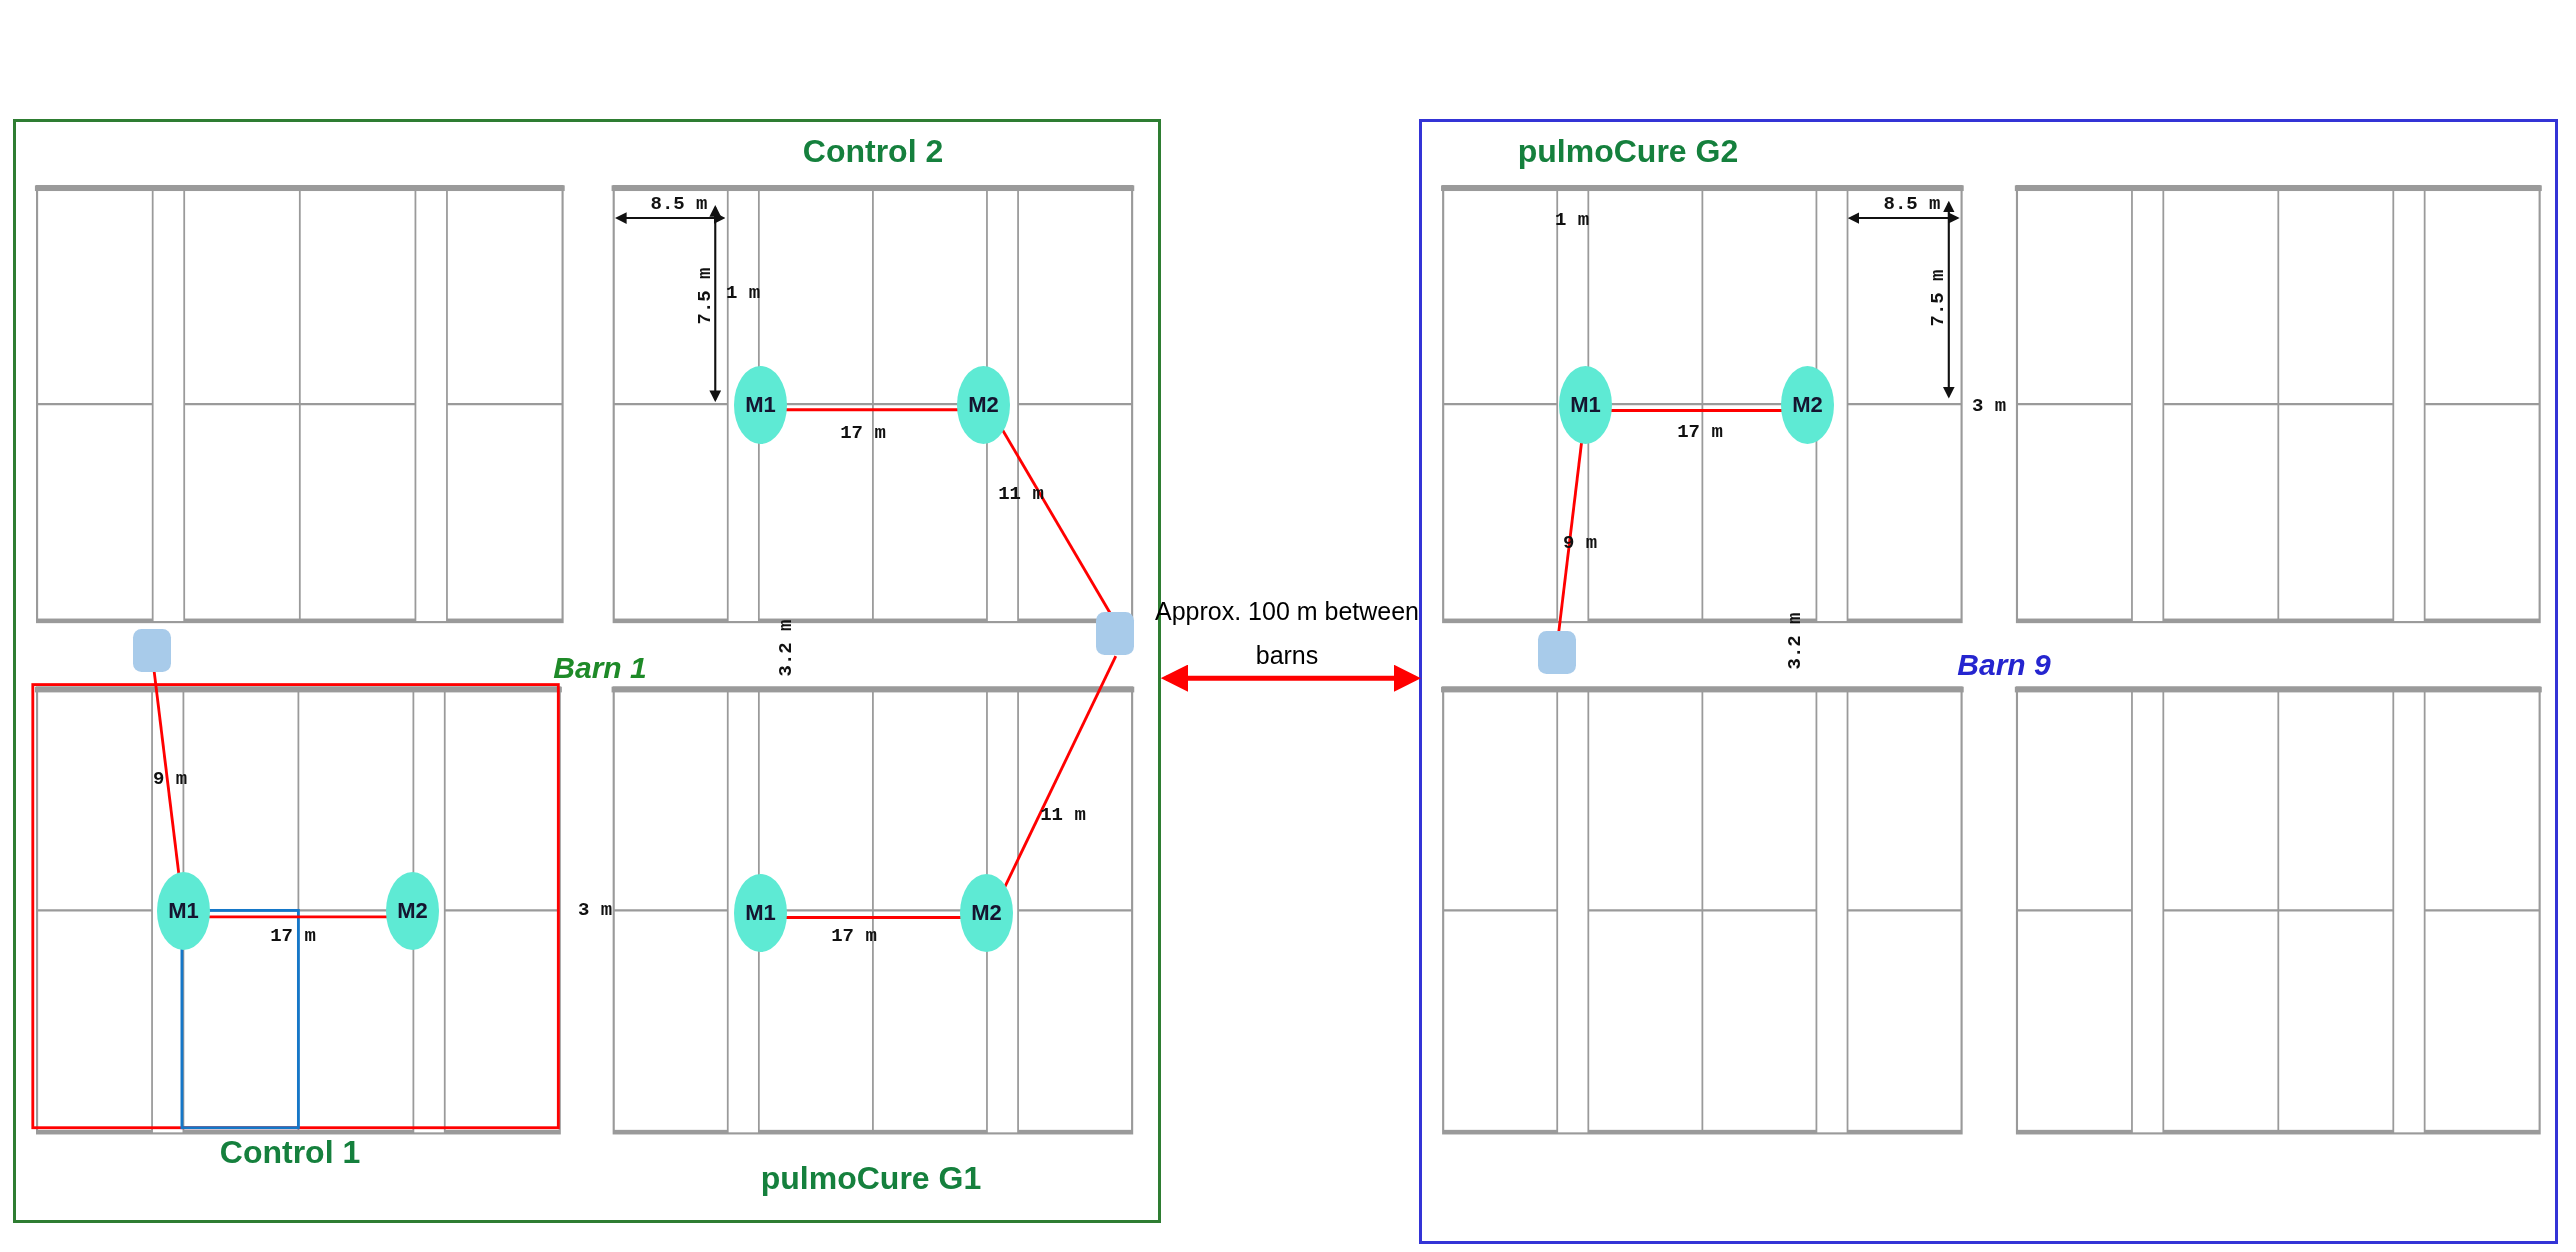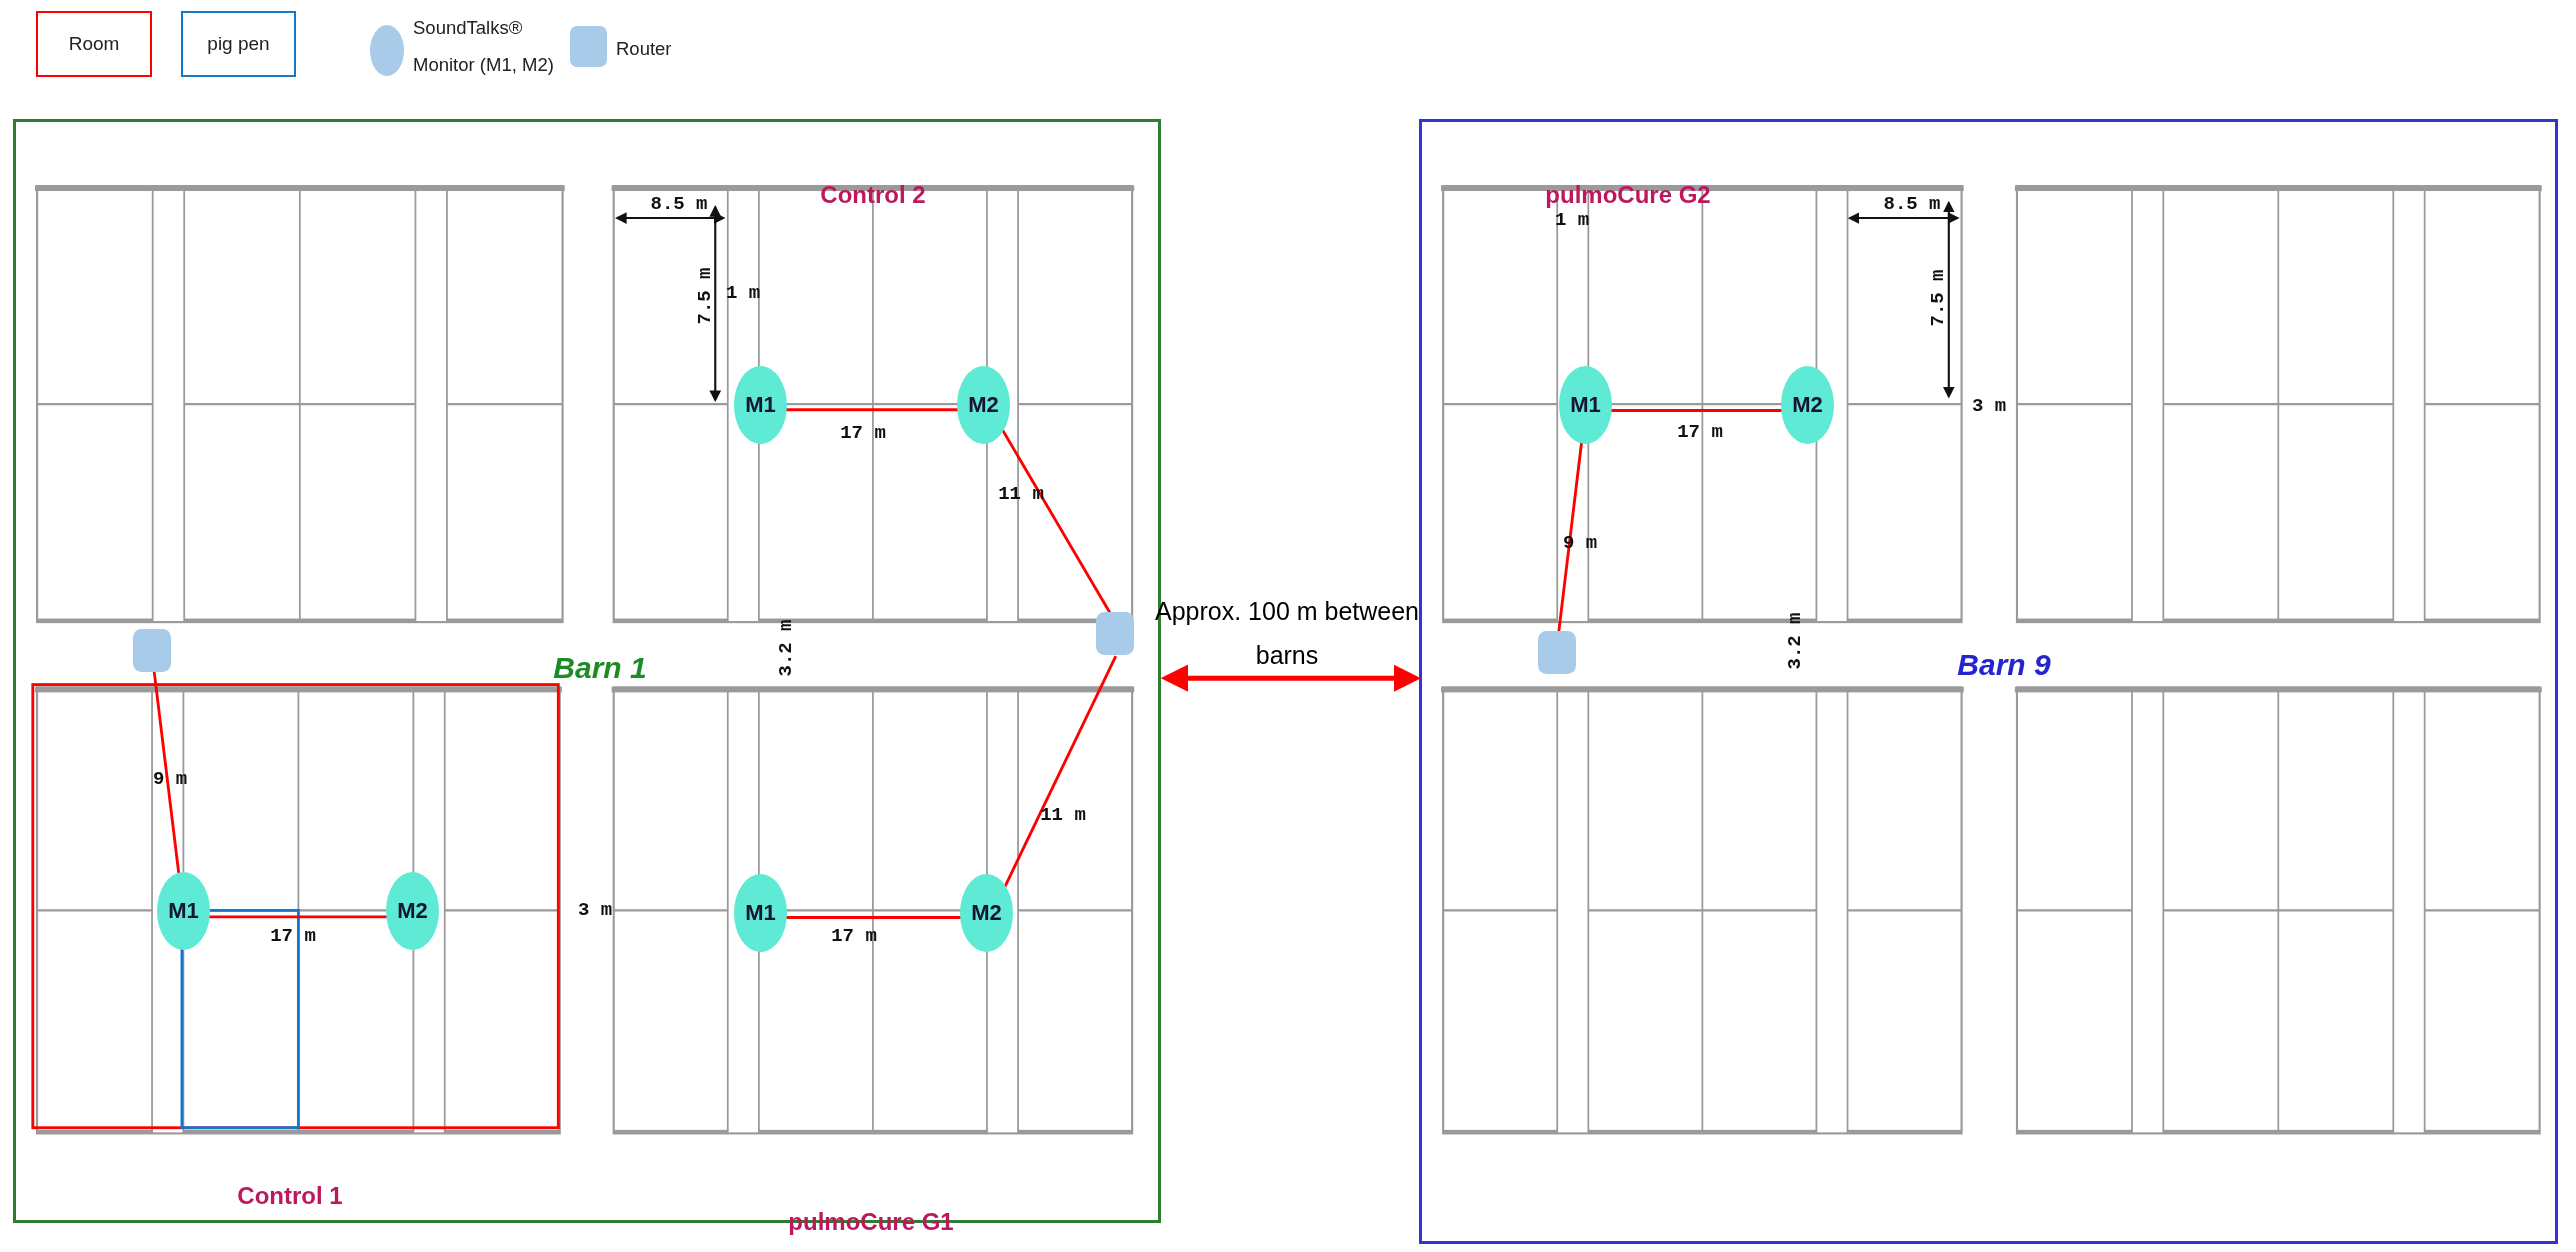--- a/index.html
+++ b/index.html
@@ -10,21 +10,21 @@
 
   
   .barn-frame{position:absolute;border:3.6px solid #000;box-sizing:border-box;background:transparent;}
   #barn1-frame{border-color:#2E7D32;}
   #barn3-frame{border-color:#3434D6;}
   .barn-name{position:absolute;transform:translate(-50%,-50%);font-size:30px;font-weight:bold;white-space:nowrap;font-style:italic;}
   #barn1-name{color:#1E8A28;}
   #barn3-name{color:#2525CF;}
 
   
-  .section-label{position:absolute;transform:translate(-50%,-50%);font-size:24px;font-weight:bold;color:#be185d;white-space:nowrap;margin-top:44px;}
+  .section-label{position:absolute;transform:translate(-50%,-50%);font-size:32px;font-weight:bold;color:#15803d;white-space:nowrap;}
   .dim{position:absolute;font-family:"Liberation Mono","DejaVu Sans Mono",monospace;font-size:19px;font-weight:bold;
        color:#111;white-space:nowrap;}
   .monitor{position:absolute;width:53px;height:78px;border-radius:50%;background:#5eead4;
            display:flex;align-items:center;justify-content:center;font-size:22px;font-weight:bold;color:#151530;}
   .router{position:absolute;width:38px;height:43px;border-radius:8.5px;background:#A8CBEA;}
 
   
   .between-line{position:absolute;transform:translate(-50%,-50%);font-size:25px;font-weight:normal;color:#000;white-space:nowrap;}
 
   
@@ -36,32 +36,20 @@
   #legend-monitor-icon{position:absolute;left:370px;top:25px;width:34px;height:51px;border-radius:50%;background:#A8CBEA;}
   #legend-monitor-text{position:absolute;left:413px;top:8.5px;font-size:18.5px;line-height:37px;color:#222;white-space:pre;}
   #legend-router-icon{position:absolute;left:570px;top:26px;width:37px;height:41px;border-radius:7px;background:#A8CBEA;}
   #legend-router-text{position:absolute;left:616px;top:38px;font-size:18.5px;color:#222;}
 </style>
 </head>
 <body>
 
 <div id="canvas">
 
-  <div id="legend">
-    <div class="lg-box" id="legend-room-box">
-      <span>Room</span>
-    </div>
-    <div class="lg-box" id="legend-pigpen-box">
-      <span>pig pen</span>
-    </div>
-    <div id="legend-monitor-icon"></div>
-    <div id="legend-monitor-text"><span>SoundTalks®</span><br><span>Monitor (M1, M2)</span></div>
-    <div id="legend-router-icon"></div>
-    <div id="legend-router-text">Router</div>
-  </div>
 
   <div class="barn-frame" id="barn1-frame" style="left: 12.8px; top: 119px; width: 1148px; height: 1104px;"></div>
   <div class="barn-frame" id="barn3-frame" style="left: 1419px; top: 119px; width: 1139px; height: 1125px;"></div>
   <div class="barn-name" id="barn1-name" style="left: 600px; top: 668px;">Barn 1</div>
   <div class="barn-name" id="barn3-name" style="left: 2004px; top: 665px;">Barn 9</div>
 
   <div class="between-line" id="between-line1" style="left: 1287px; top: 611px;">Approx. 100 m between</div>
   <div class="between-line" id="between-line2" style="left: 1287px; top: 655px;">barns</div>
 
   <svg id="scene" width="2576" height="1252" viewBox="0 0 3627 1763">

